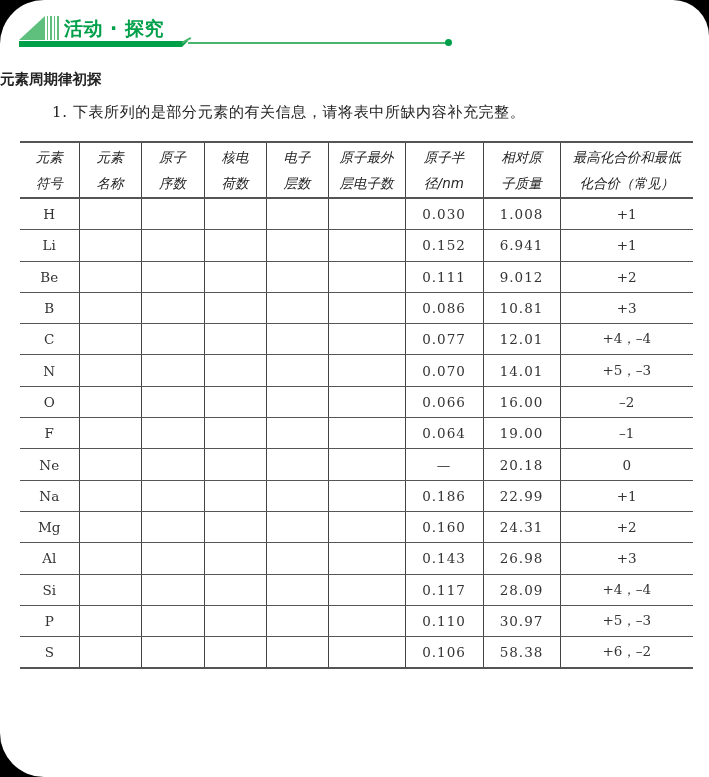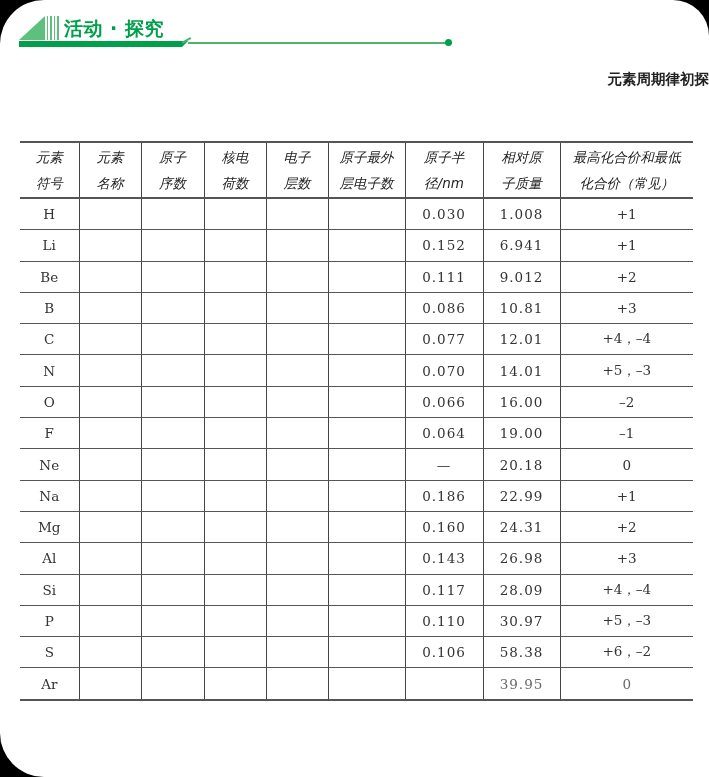--- a/index.html
+++ b/index.html
@@ -20,21 +20,21 @@
     font-weight:bold; font-size:19px; color:#00a04a; letter-spacing:0.5px; line-height:26px;
   }
   .header .bar { position:absolute; left:19px; top:41px; width:163px; height:6px; background:#00a04a; }
   .header .bar-tip { position:absolute; left:182px; top:41px; width:0; height:0;
     border-top:6px solid #00a04a; border-right:6px solid transparent; }
   .header .line { position:absolute; left:188px; top:42px; width:260px; height:1.5px; background:#49b56d; }
   .header .slant { position:absolute; left:182px; top:42px; width:10px; height:1.5px; background:#49b56d; transform:rotate(-30deg); transform-origin:left; }
   .header .dot { position:absolute; left:445px; top:39px; width:7px; height:7px; border-radius:50%; background:#00a04a; }
 
   .doc-title {
-    position:absolute; left:0; width:709px; top:70px; text-align:right;
+    position:absolute; left:0; width:709px; top:70px; text-align:left;
     font-family:"DejaVu Serif",serif; font-weight:bold; font-size:14.5px; color:#222;
   }
   .question {
     position:absolute; left:52px; top:103px; font-family:"DejaVu Serif",serif;
     font-size:15px; color:#222; letter-spacing:0.6px;
   }
   table.el {
     position:absolute; left:20px; top:141px; border-collapse:collapse;
     width:673px; table-layout:fixed;
     border-top:2px solid #555; border-bottom:2px solid #555;
@@ -62,20 +62,21 @@
     <div class="stripes"></div>
     <div class="title">活动 · 探究</div>
     <div class="bar"></div>
     <div class="bar-tip"></div>
     <div class="slant"></div>
     <div class="line"></div>
     <div class="dot"></div>
   </div>
 
   <div class="doc-title">元素周期律初探</div>
+  <div class="question">1. 下表所列的是部分元素的有关信息，请将表中所缺内容补充完整。</div>
 
   <table class="el">
     <colgroup>
       <col style="width:59px">
         <col style="width:62px">
         <col style="width:63px">
         <col style="width:62px">
       <col style="width:62px">
         <col style="width:77px">
         <col style="width:78px">
@@ -281,26 +282,15 @@
           <td>S</td>
           <td></td>
           <td></td>
           <td></td>
           <td></td>
           <td></td>
           <td class="num">0.106</td>
           <td class="num">58.38</td>
           <td>+6，–2</td>
         </tr>
-        <tr>
-          <td>Ar</td>
-          <td></td>
-          <td></td>
-          <td></td>
-          <td></td>
-          <td></td>
-          <td class="num"></td>
-          <td class="num faded">39.95</td>
-          <td class=" faded">0</td>
-        </tr>
       </tbody>
   </table>
 </div>
 
 </body></html>

